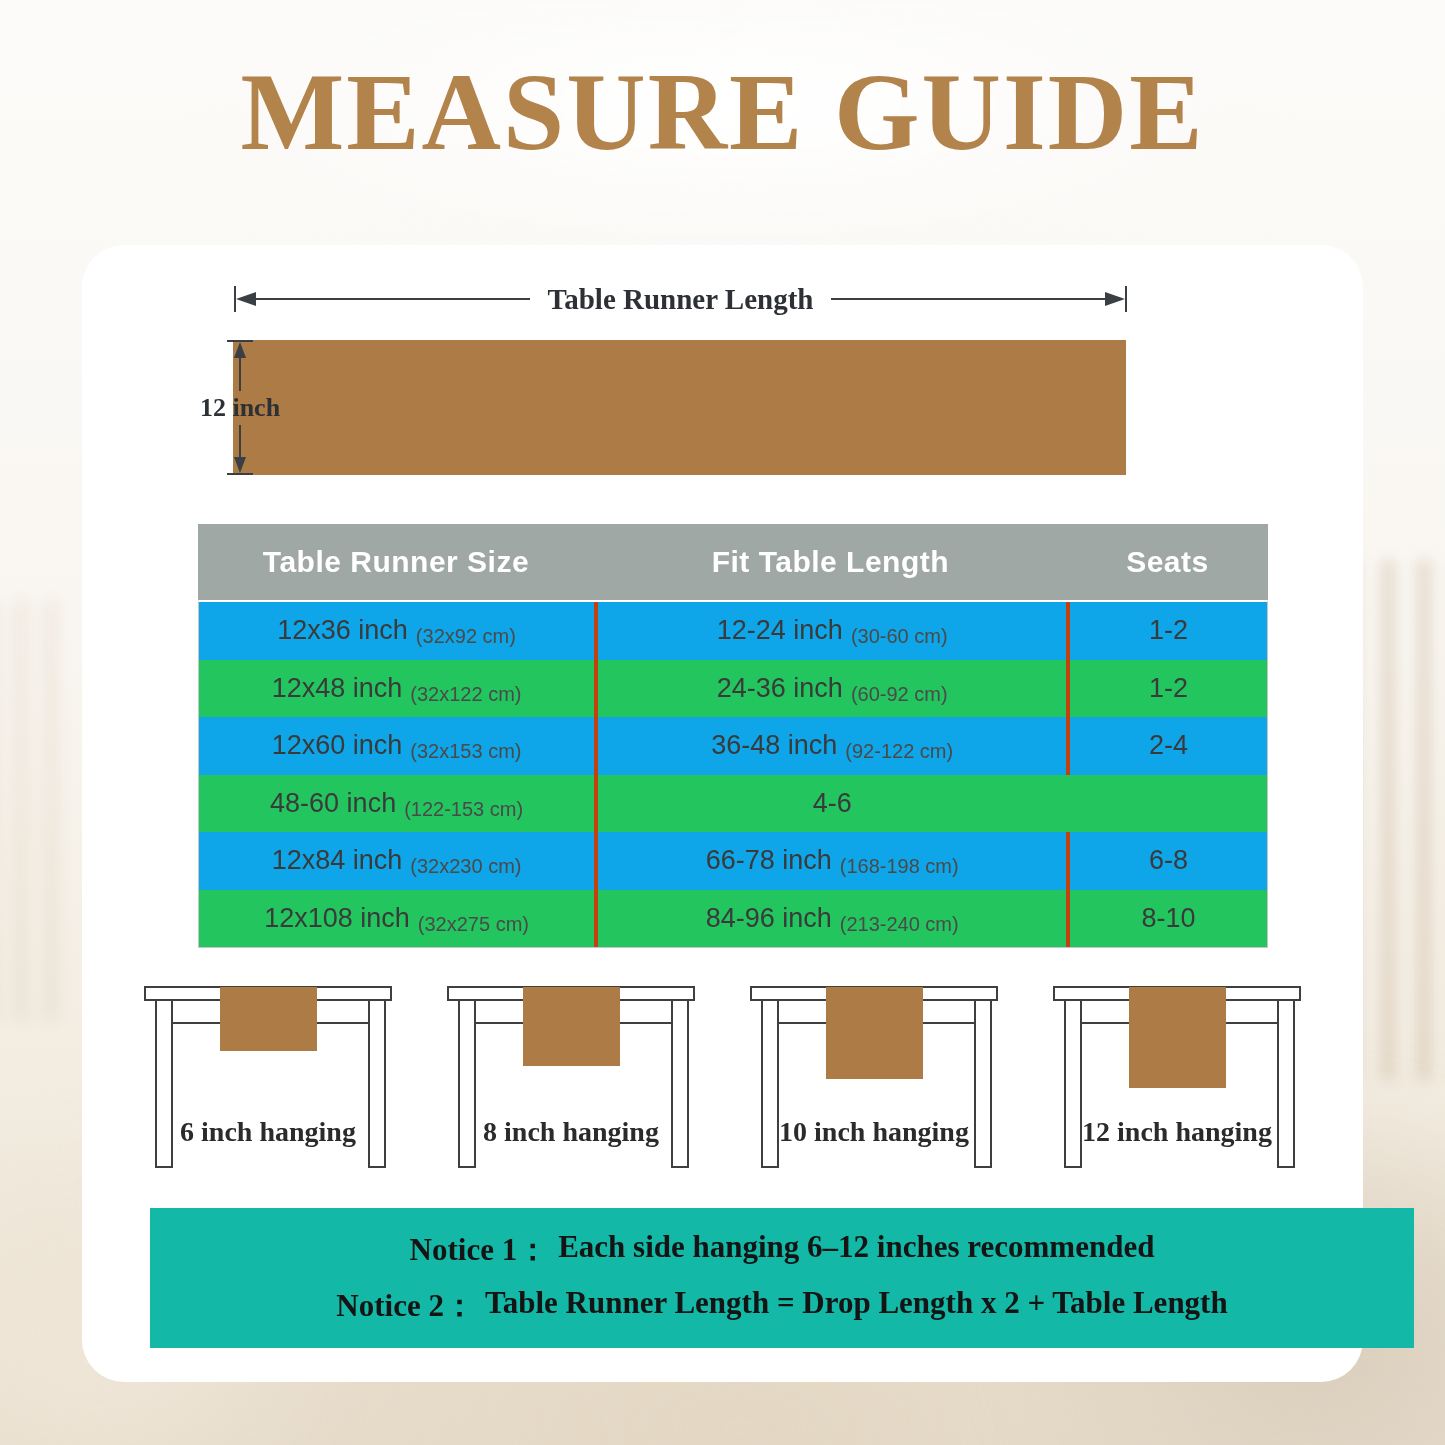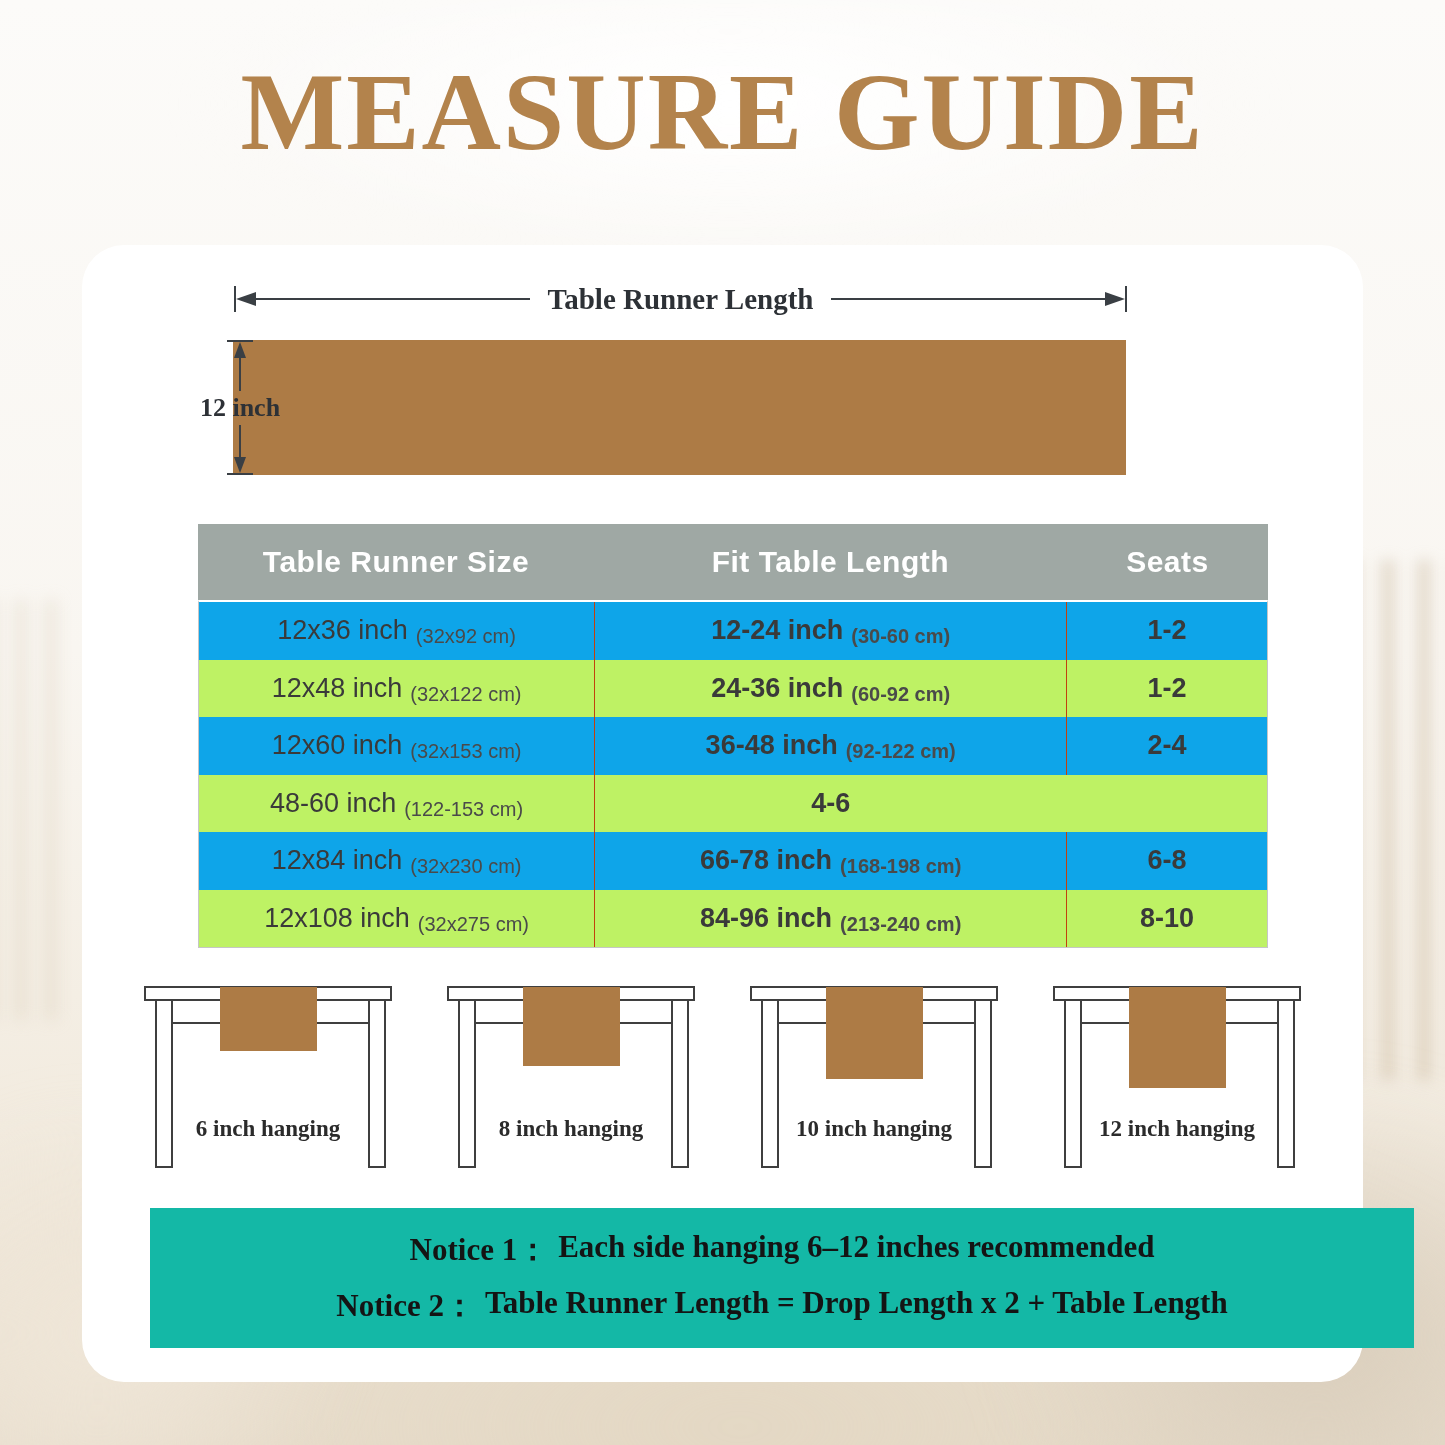--- a/index.html
+++ b/index.html
@@ -61,35 +61,35 @@
   .size-table{position:absolute;left:116px;top:279px;width:1070px;}
   .st-header{
     display:grid;grid-template-columns:37% 44.2% 18.8%;height:76px;background:#9fa8a4;
   }
   .st-header > div{
     display:flex;align-items:center;justify-content:center;color:#ffffff;
     font-weight:700;font-size:30px;letter-spacing:.5px;font-family:"Liberation Sans",sans-serif;
   }
   .st-body{border:1px solid #c6c6c6;border-top:2px solid #ffffff;}
   .st-row{display:grid;grid-template-columns:37% 44.2% 18.8%;height:57.5px;background:#0ea5e9;}
-  .st-row.alt{background:#bef264;}
+  .st-row.alt{background:#22c55e;}
   .st-row .cell{
     display:flex;align-items:center;justify-content:center;gap:8px;
     font-size:27px;color:#3a3a3a;white-space:nowrap;
   }
-  .st-row .cell + .cell{border-left:1px solid #c2410c;font-weight:bold;}
+  .st-row .cell + .cell{border-left:4px solid #c2410c;}
   .st-row .cm{font-size:20px;color:#4a4a4a;margin-top:12px;}
 
   
   .hanging-row{position:absolute;left:60px;top:738px;width:1161px;display:flex;justify-content:space-between;}
   .hang-fig{position:relative;width:252px;height:198px;flex:0 0 auto;}
   .hang-fig svg{display:block;}
   .hang-label{
     position:absolute;left:0;top:133px;width:100%;text-align:center;
-    font-family:"Liberation Serif",serif;font-weight:700;font-size:23px;color:#2b2b2b;white-space:nowrap;
+    font-family:"Liberation Serif",serif;font-weight:700;font-size:28px;color:#2b2b2b;white-space:nowrap;
   }
   .tbl-stroke{fill:#ffffff;stroke:#3f3f3f;stroke-width:2;}
   .tbl-line{stroke:#3f3f3f;stroke-width:2;}
   .runner-fill{fill:#ad7b45;}
 
   
   .notice{
     position:absolute;left:68px;top:963px;width:1264px;height:140px;background:#14b8a6;
     display:flex;flex-direction:column;align-items:center;justify-content:space-evenly;padding:6px 0;box-sizing:border-box;
   }

